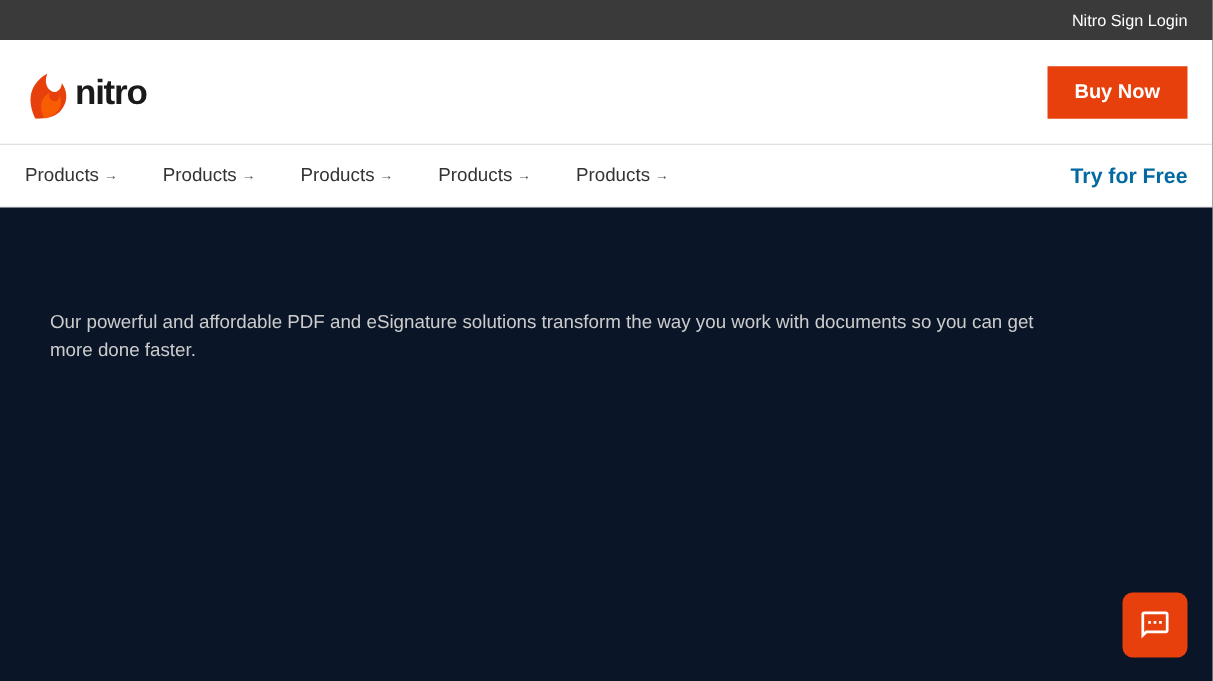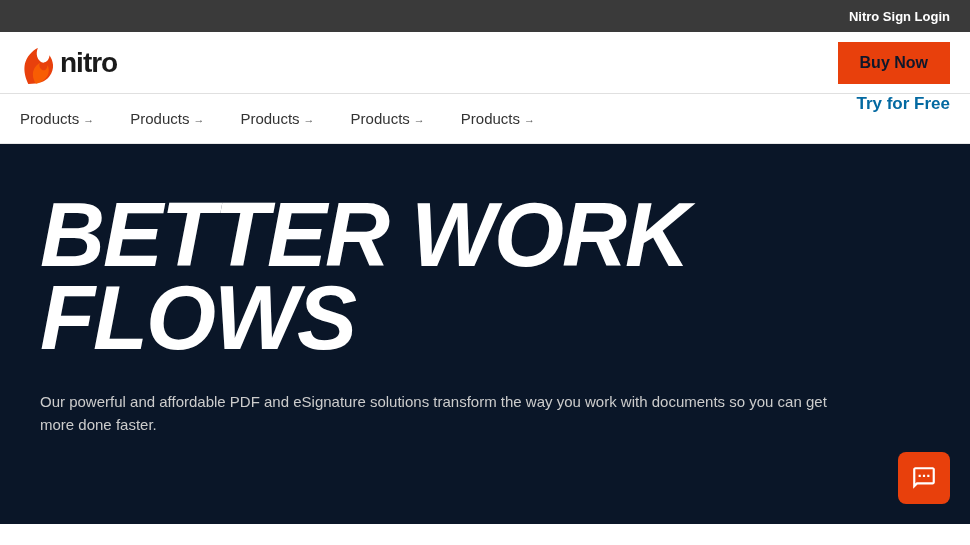--- a/index.html
+++ b/index.html
@@ -10,65 +10,66 @@
       background: #3a3a3a;
       display: flex;
       justify-content: flex-end;
       align-items: center;
       padding: 6px 20px;
       height: 32px;
     }
     .top-bar-link {
       color: #ffffff;
       font-size: 13px;
-      font-weight: 700;
+      font-weight: 400;
       text-decoration: none;
       cursor: pointer;
     }
 
     
     .header {
       background: #ffffff;
       display: flex;
       align-items: center;
       justify-content: space-between;
       padding: 10px 20px;
-      height: 62px;
+      height: 84px;
       border-bottom: 1px solid #e0e0e0;
     }
     .logo-container {
       display: flex;
       align-items: center;
       gap: 4px;
     }
     .logo-icon {
       width: 36px;
       height: 42px;
     }
     .logo-text {
       font-size: 28px;
       font-weight: bold;
       color: #1a1a1a;
       letter-spacing: -1px;
     }
     .buy-now-btn {
       background: #e8400c;
-      color: #0f172a;
+      color: #ffffff;
       border: none;
       border-radius: 0;
       padding: 12px 22px;
       font-size: 16px;
       font-weight: bold;
       cursor: pointer;
     }
 
     
     .nav-bar {
       background: #ffffff;
       display: flex;
+      align-items: center;
       padding: 0 20px;
       height: 50px;
       border-bottom: 1px solid #e8e8e8;
     }
     .nav-links {
       display: flex;
       align-items: center;
       gap: 0;
       flex: 1;
     }
@@ -190,21 +191,20 @@
     <div class="nav-item">
       <span>Products</span>
       <span class="nav-arrow">→</span>
     </div>
   </div>
   <span class="try-free-link">Try for Free</span>
 </div>
 
 <div class="hero">
   <div class="hero-headline">
-    <div>BETTER WORK FLOWS</div>
   </div>
   <div class="hero-body">Our powerful and affordable PDF and eSignature solutions transform the way you work with documents so you can get more done faster.</div>
 
   <div class="chat-fab">
     <svg viewBox="0 0 24 24" xmlns="http://www.w3.org/2000/svg">
       <path d="M20 2H4C2.9 2 2 2.9 2 4V22L6 18H20C21.1 18 22 17.1 22 16V4C22 2.9 21.1 2 20 2ZM20 16H5.17L4 17.17V4H20V16ZM7 9H9V11H7V9ZM11 9H13V11H11V9ZM15 9H17V11H15V9Z"></path>
     </svg>
   </div>
 </div>
 

